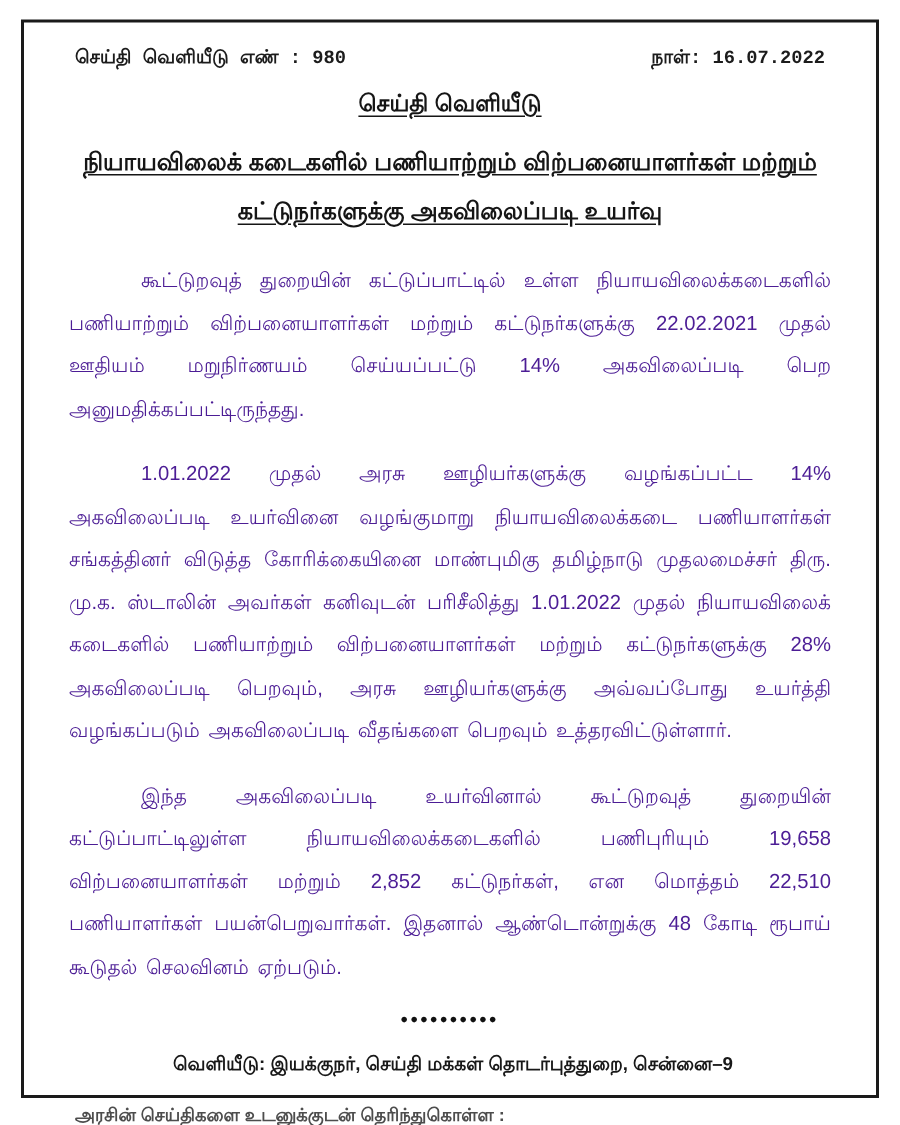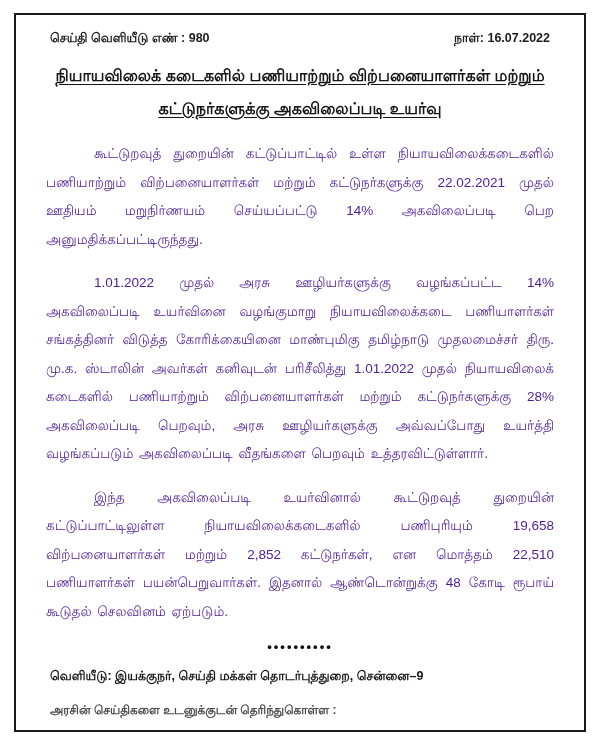--- a/index.html
+++ b/index.html
@@ -31,20 +31,21 @@
     background: #ffffff;
   }
   .header-row {
     display: flex;
     justify-content: space-between;
     align-items: baseline;
     font-size: 12.5px;
     font-weight: bold;
     color: #1c1c1c;
     padding: 0 4px;
+    font-family: Liberation Mono, monospace;
   }
   .doc-title {
     margin-top: 14px;
     text-align: center;
     font-size: 15.5px;
     font-weight: bold;
     text-decoration: underline;
     text-underline-offset: 3px;
     color: #151515;
   }
@@ -76,40 +77,42 @@
     font-weight: bold;
     letter-spacing: 2px;
     color: #111;
   }
   .publisher {
     margin-top: 15px;
     font-size: 12.5px;
     font-weight: bold;
     color: #181818;
     padding-left: 4px;
+    text-align: center;
   }
   .follow {
     margin-top: 18px;
     font-size: 12px;
     color: #4d4d4d;
     font-weight: bold;
     padding-left: 4px;
   }
 </style>
 </head>
 <body>
 
 <div class="page">
   <div class="frame">
 
     <div class="header-row">
       <span>செய்தி வெளியீடு எண் : 980</span>
       <span>நாள்: 16.07.2022</span>
     </div>
 
+    <div class="doc-title">செய்தி வெளியீடு</div>
 
     <div class="doc-heading">
       <div>நியாயவிலைக் கடைகளில் பணியாற்றும் விற்பனையாளர்கள் மற்றும்</div>
       <div>கட்டுநர்களுக்கு அகவிலைப்படி உயர்வு</div>
     </div>
 
     <p class="body-para">கூட்டுறவுத் துறையின் கட்டுப்பாட்டில் உள்ள நியாயவிலைக்கடைகளில் பணியாற்றும் விற்பனையாளர்கள் மற்றும் கட்டுநர்களுக்கு 22.02.2021 முதல் ஊதியம் மறுநிர்ணயம் செய்யப்பட்டு 14% அகவிலைப்படி பெற அனுமதிக்கப்பட்டிருந்தது.</p>
     <p class="body-para">1.01.2022 முதல் அரசு ஊழியர்களுக்கு வழங்கப்பட்ட 14% அகவிலைப்படி உயர்வினை வழங்குமாறு நியாயவிலைக்கடை பணியாளர்கள் சங்கத்தினர் விடுத்த கோரிக்கையினை மாண்புமிகு தமிழ்நாடு முதலமைச்சர் திரு. மு.க. ஸ்டாலின் அவர்கள் கனிவுடன் பரிசீலித்து 1.01.2022 முதல் நியாயவிலைக் கடைகளில் பணியாற்றும் விற்பனையாளர்கள் மற்றும் கட்டுநர்களுக்கு 28% அகவிலைப்படி பெறவும், அரசு ஊழியர்களுக்கு அவ்வப்போது உயர்த்தி வழங்கப்படும் அகவிலைப்படி வீதங்களை பெறவும் உத்தரவிட்டுள்ளார்.</p>
     <p class="body-para">இந்த அகவிலைப்படி உயர்வினால் கூட்டுறவுத் துறையின் கட்டுப்பாட்டிலுள்ள நியாயவிலைக்கடைகளில் பணிபுரியும் 19,658 விற்பனையாளர்கள் மற்றும் 2,852 கட்டுநர்கள், என மொத்தம் 22,510 பணியாளர்கள் பயன்பெறுவார்கள். இதனால் ஆண்டொன்றுக்கு 48 கோடி ரூபாய் கூடுதல் செலவினம் ஏற்படும்.</p>
 

